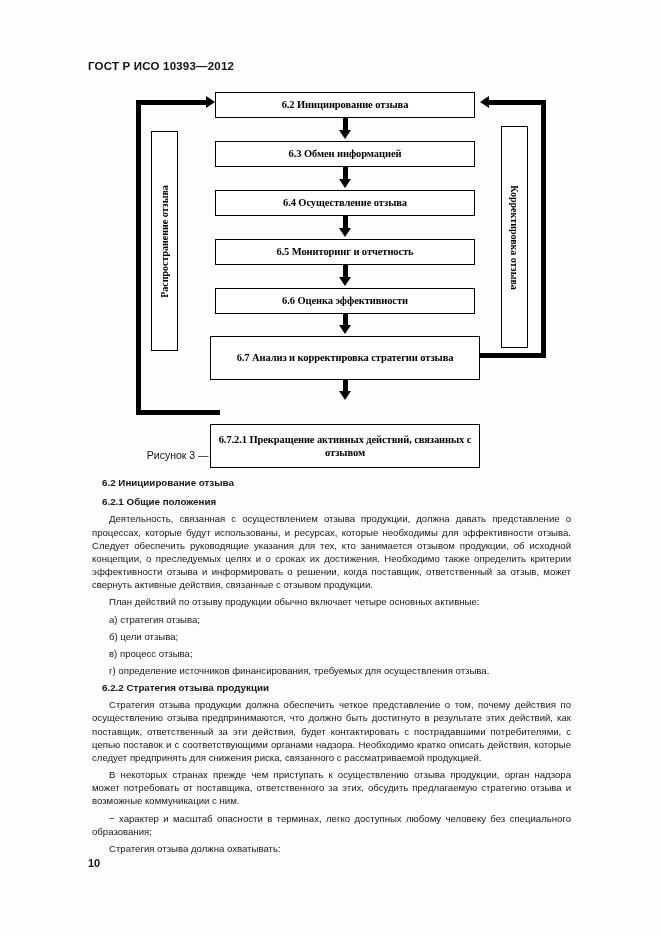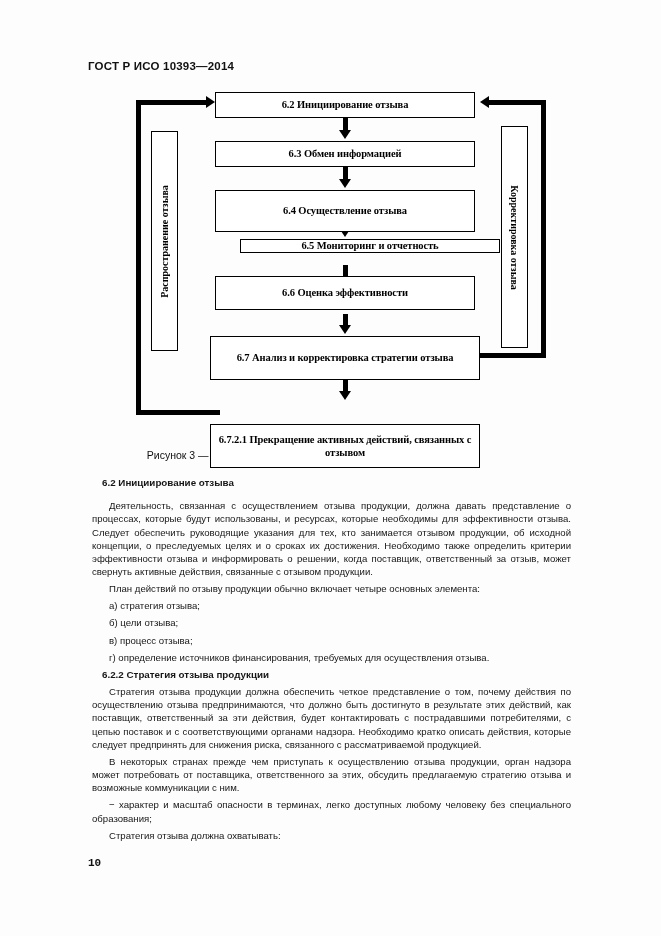--- a/index.html
+++ b/index.html
@@ -164,21 +164,21 @@
     text-indent: 17px;
   }
   .body-text p.listitem { text-indent: 17px; }
   .spacer-sm { height: 6px; }
 </style>
 </head>
 <body>
 
 <div class="page">
 
-  <div class="doc-header">ГОСТ Р ИСО 10393—2014</div>
+  <div class="doc-header">ГОСТ Р ИСО 10393—2012</div>
 
   <div class="figure">
 
     <div class="fc-side left">
       <span>Распространение отзыва</span>
     </div>
 
     <div class="fc-side right">
       <span>Корректировка отзыва</span>
     </div>
@@ -200,35 +200,35 @@
     <div class="arrow-v" style="left:255px; top:30px; height:14px;"></div>
     <div class="arrow-head-down" style="left:251px; top:42px;"></div>
 
     <div class="fc-box wide" style="top:53px; height:26px;text-align:center;">
       <span>6.3 Обмен информацией</span>
     </div>
 
     <div class="arrow-v" style="left:255px; top:79px; height:14px;"></div>
     <div class="arrow-head-down" style="left:251px; top:91px;"></div>
 
-    <div class="fc-box wide" style="top:102px; height:42px;">
+    <div class="fc-box wide" style="top:102px; height:26px;">
       <span>6.4 Осуществление отзыва</span>
     </div>
 
     <div class="arrow-v" style="left:255px; top:128px; height:14px;"></div>
     <div class="arrow-head-down" style="left:251px; top:140px;"></div>
 
-    <div class="fc-box wide" style="top:151px; height:14px;margin-left:25px;">
+    <div class="fc-box wide" style="top:151px; height:26px;">
       <span>6.5 Мониторинг и отчетность</span>
     </div>
 
     <div class="arrow-v" style="left:255px; top:177px; height:14px;"></div>
     <div class="arrow-head-down" style="left:251px; top:189px;"></div>
 
-    <div class="fc-box wide" style="top:188px; height:34px;">
+    <div class="fc-box wide" style="top:200px; height:26px;">
       <span>6.6 Оценка эффективности</span>
     </div>
 
     <div class="arrow-v" style="left:255px; top:226px; height:13px;"></div>
     <div class="arrow-head-down" style="left:251px; top:237px;"></div>
 
     <div class="fc-box wide2" style="top:248px; height:44px;">
       <span>6.7 Анализ и корректировка стратегии отзыва</span>
     </div>
 
@@ -240,29 +240,30 @@
     </div>
 
   </div>
 
   <div class="fig-caption">Рисунок 3 — Осуществление отзыва продукции</div>
 
   <div class="body-text">
 
     <h3>6.2 Инициирование отзыва</h3>
     <div class="spacer-sm"></div>
+    <h3>6.2.1 Общие положения</h3>
     <p>Деятельность, связанная с осуществлением отзыва продукции, должна давать представление о процессах, которые будут использованы, и ресурсах, которые необходимы для эффективности отзыва. Следует обеспечить руководящие указания для тех, кто занимается отзывом продукции, об исходной концепции, о преследуемых целях и о сроках их достижения. Необходимо также определить критерии эффективности отзыва и информировать о решении, когда поставщик, ответственный за отзыв, может свернуть активные действия, связанные с отзывом продукции.</p>
-    <p>План действий по отзыву продукции обычно включает четыре основных элемента:</p>
+    <p>План действий по отзыву продукции обычно включает четыре основных активные:</p>
     <p class="listitem">а) стратегия отзыва;</p>
     <p class="listitem">б) цели отзыва;</p>
     <p class="listitem">в) процесс отзыва;</p>
     <p class="listitem">г) определение источников финансирования, требуемых для осуществления отзыва.</p>
     <h3>6.2.2 Стратегия отзыва продукции</h3>
     <p>Стратегия отзыва продукции должна обеспечить четкое представление о том, почему действия по осуществлению отзыва предпринимаются, что должно быть достигнуто в результате этих действий, как поставщик, ответственный за эти действия, будет контактировать с пострадавшими потребителями, с цепью поставок и с соответствующими органами надзора. Необходимо кратко описать действия, которые следует предпринять для снижения риска, связанного с рассматриваемой продукцией.</p>
     <p>В некоторых странах прежде чем приступать к осуществлению отзыва продукции, орган надзора может потребовать от поставщика, ответственного за этих, обсудить предлагаемую стратегию отзыва и возможные коммуникации с ним.</p>
     <p>− характер и масштаб опасности в терминах, легко доступных любому человеку без специального образования;</p>
     <p>Стратегия отзыва должна охватывать:</p>
 
   </div>
 
-  <div style="position:absolute; left:88px; top:857px; font-size:11px; font-weight:bold; color:#111;font-family:Liberation Mono, monospace;">10</div>
+  <div style="position:absolute; left:88px; top:857px; font-size:11px; font-weight:bold; color:#111;">10</div>
 
 </div>
 
 </body></html>

